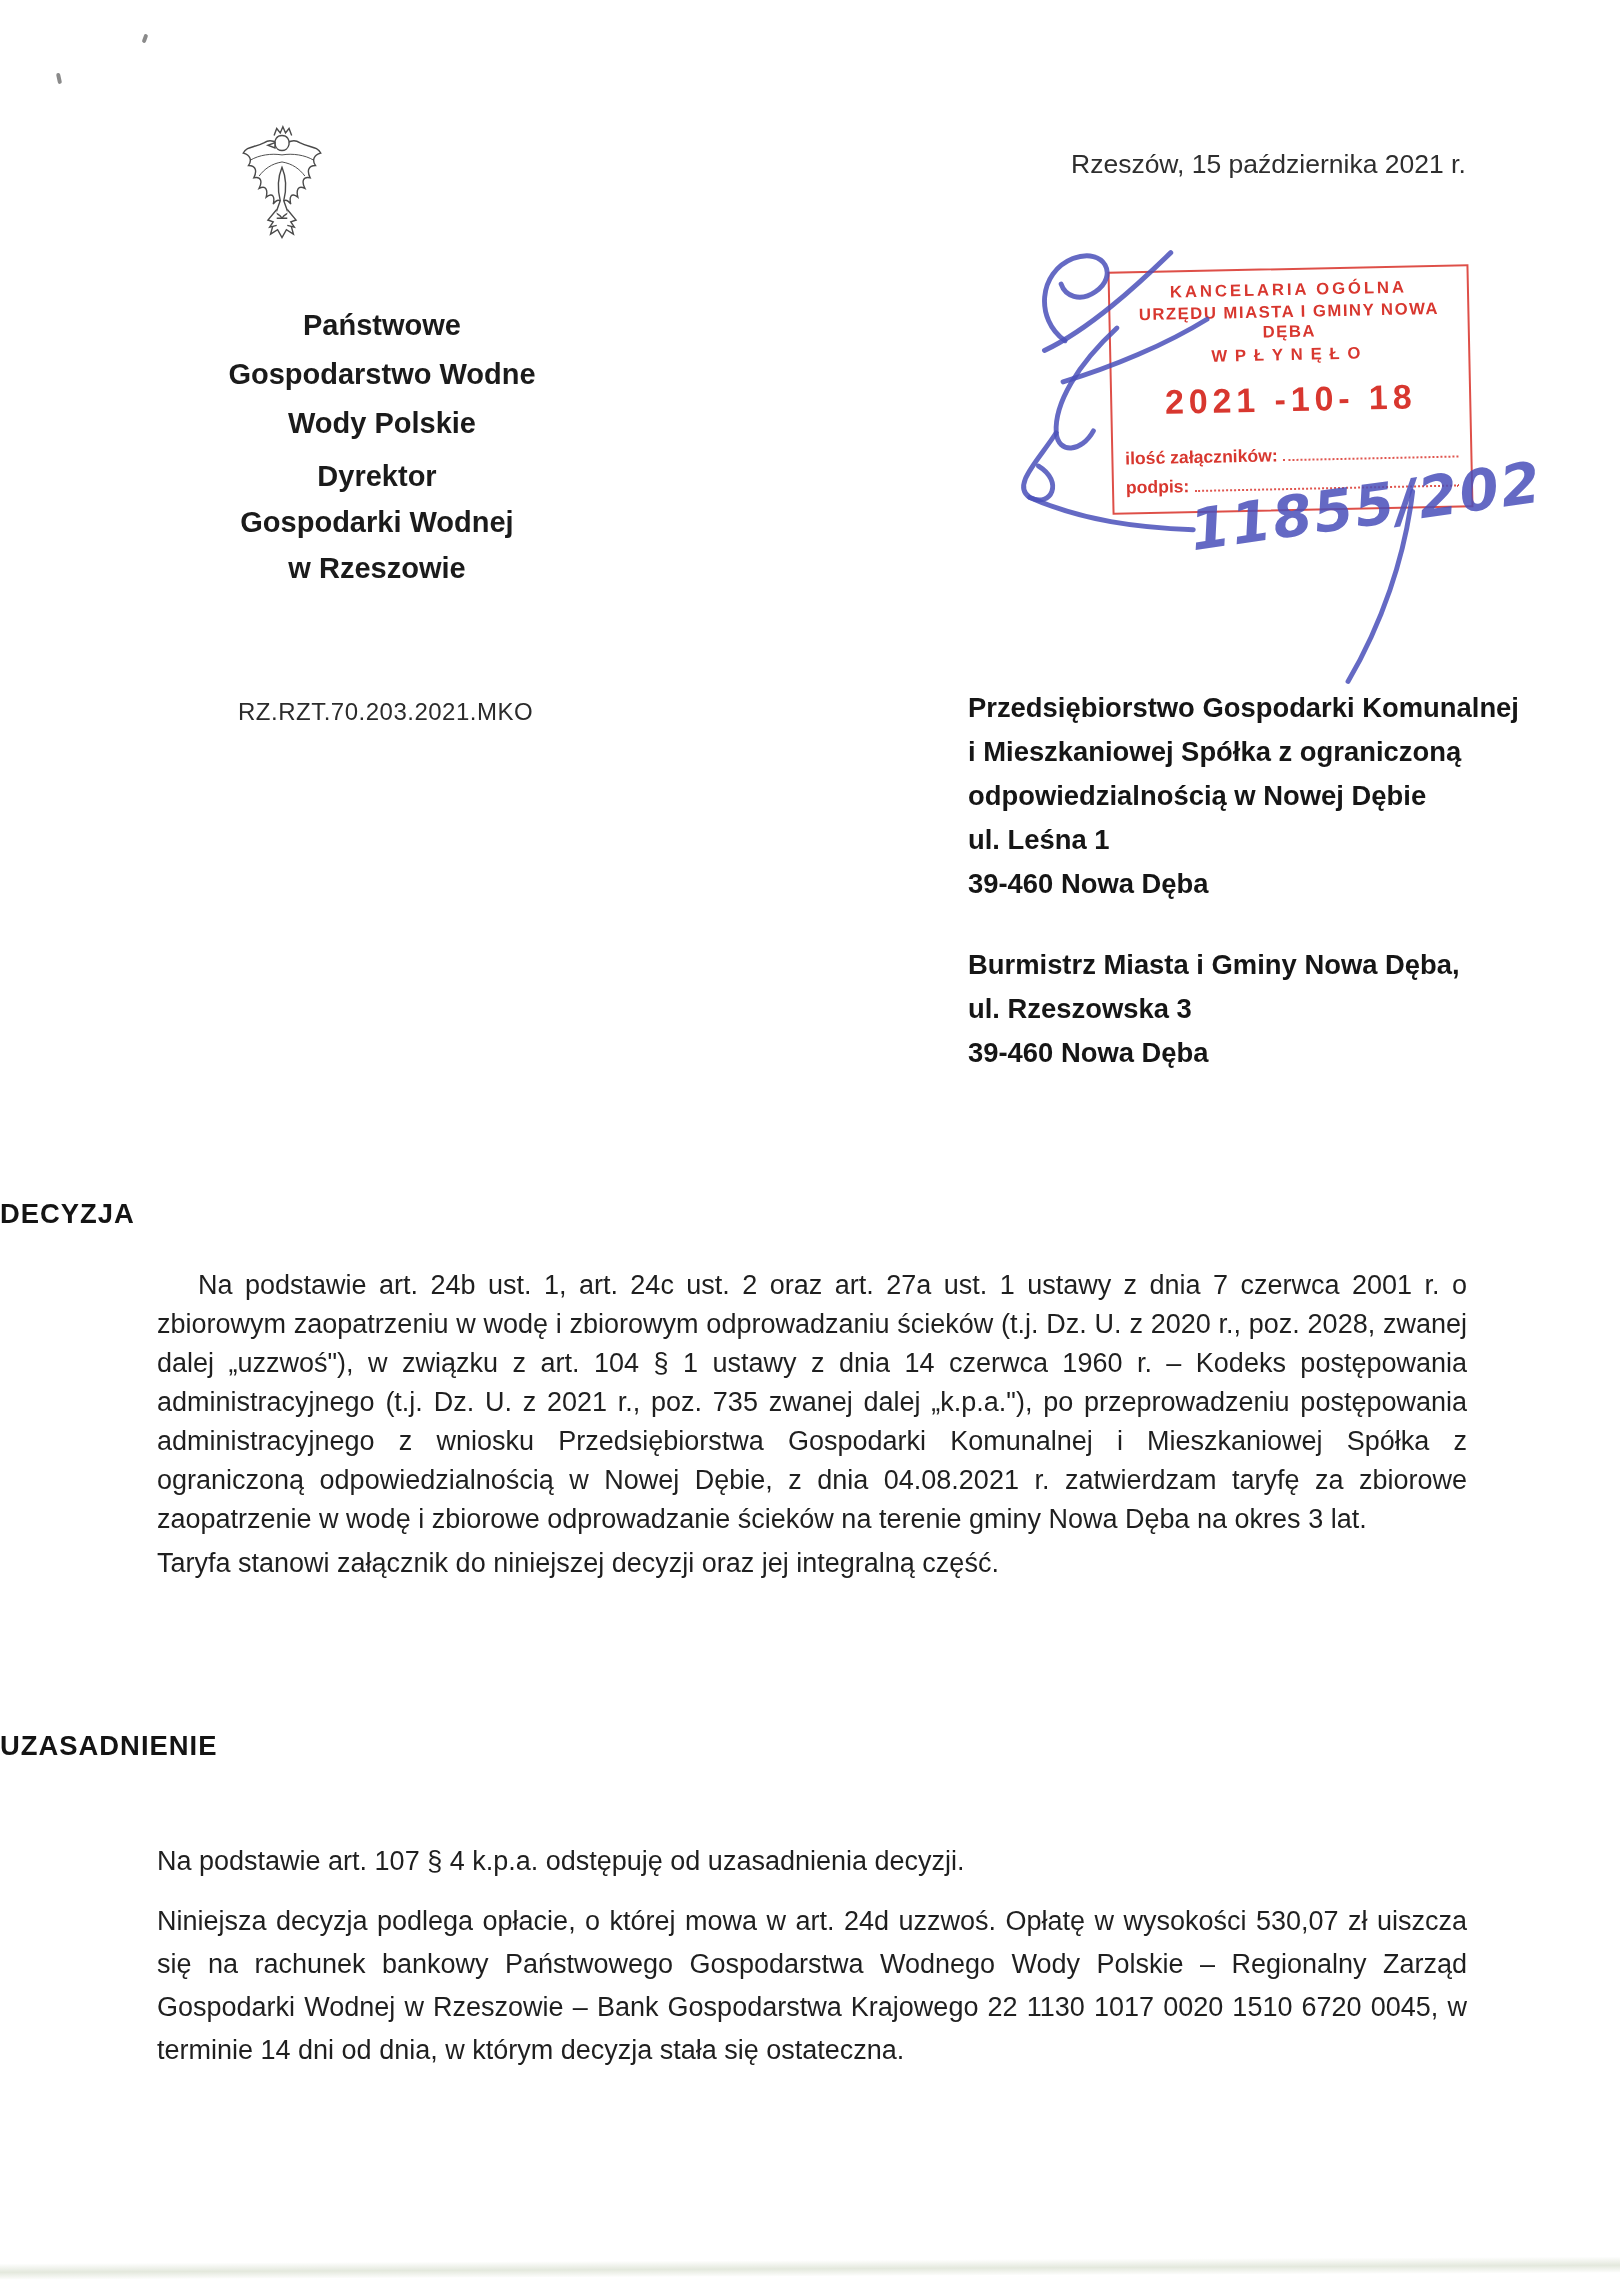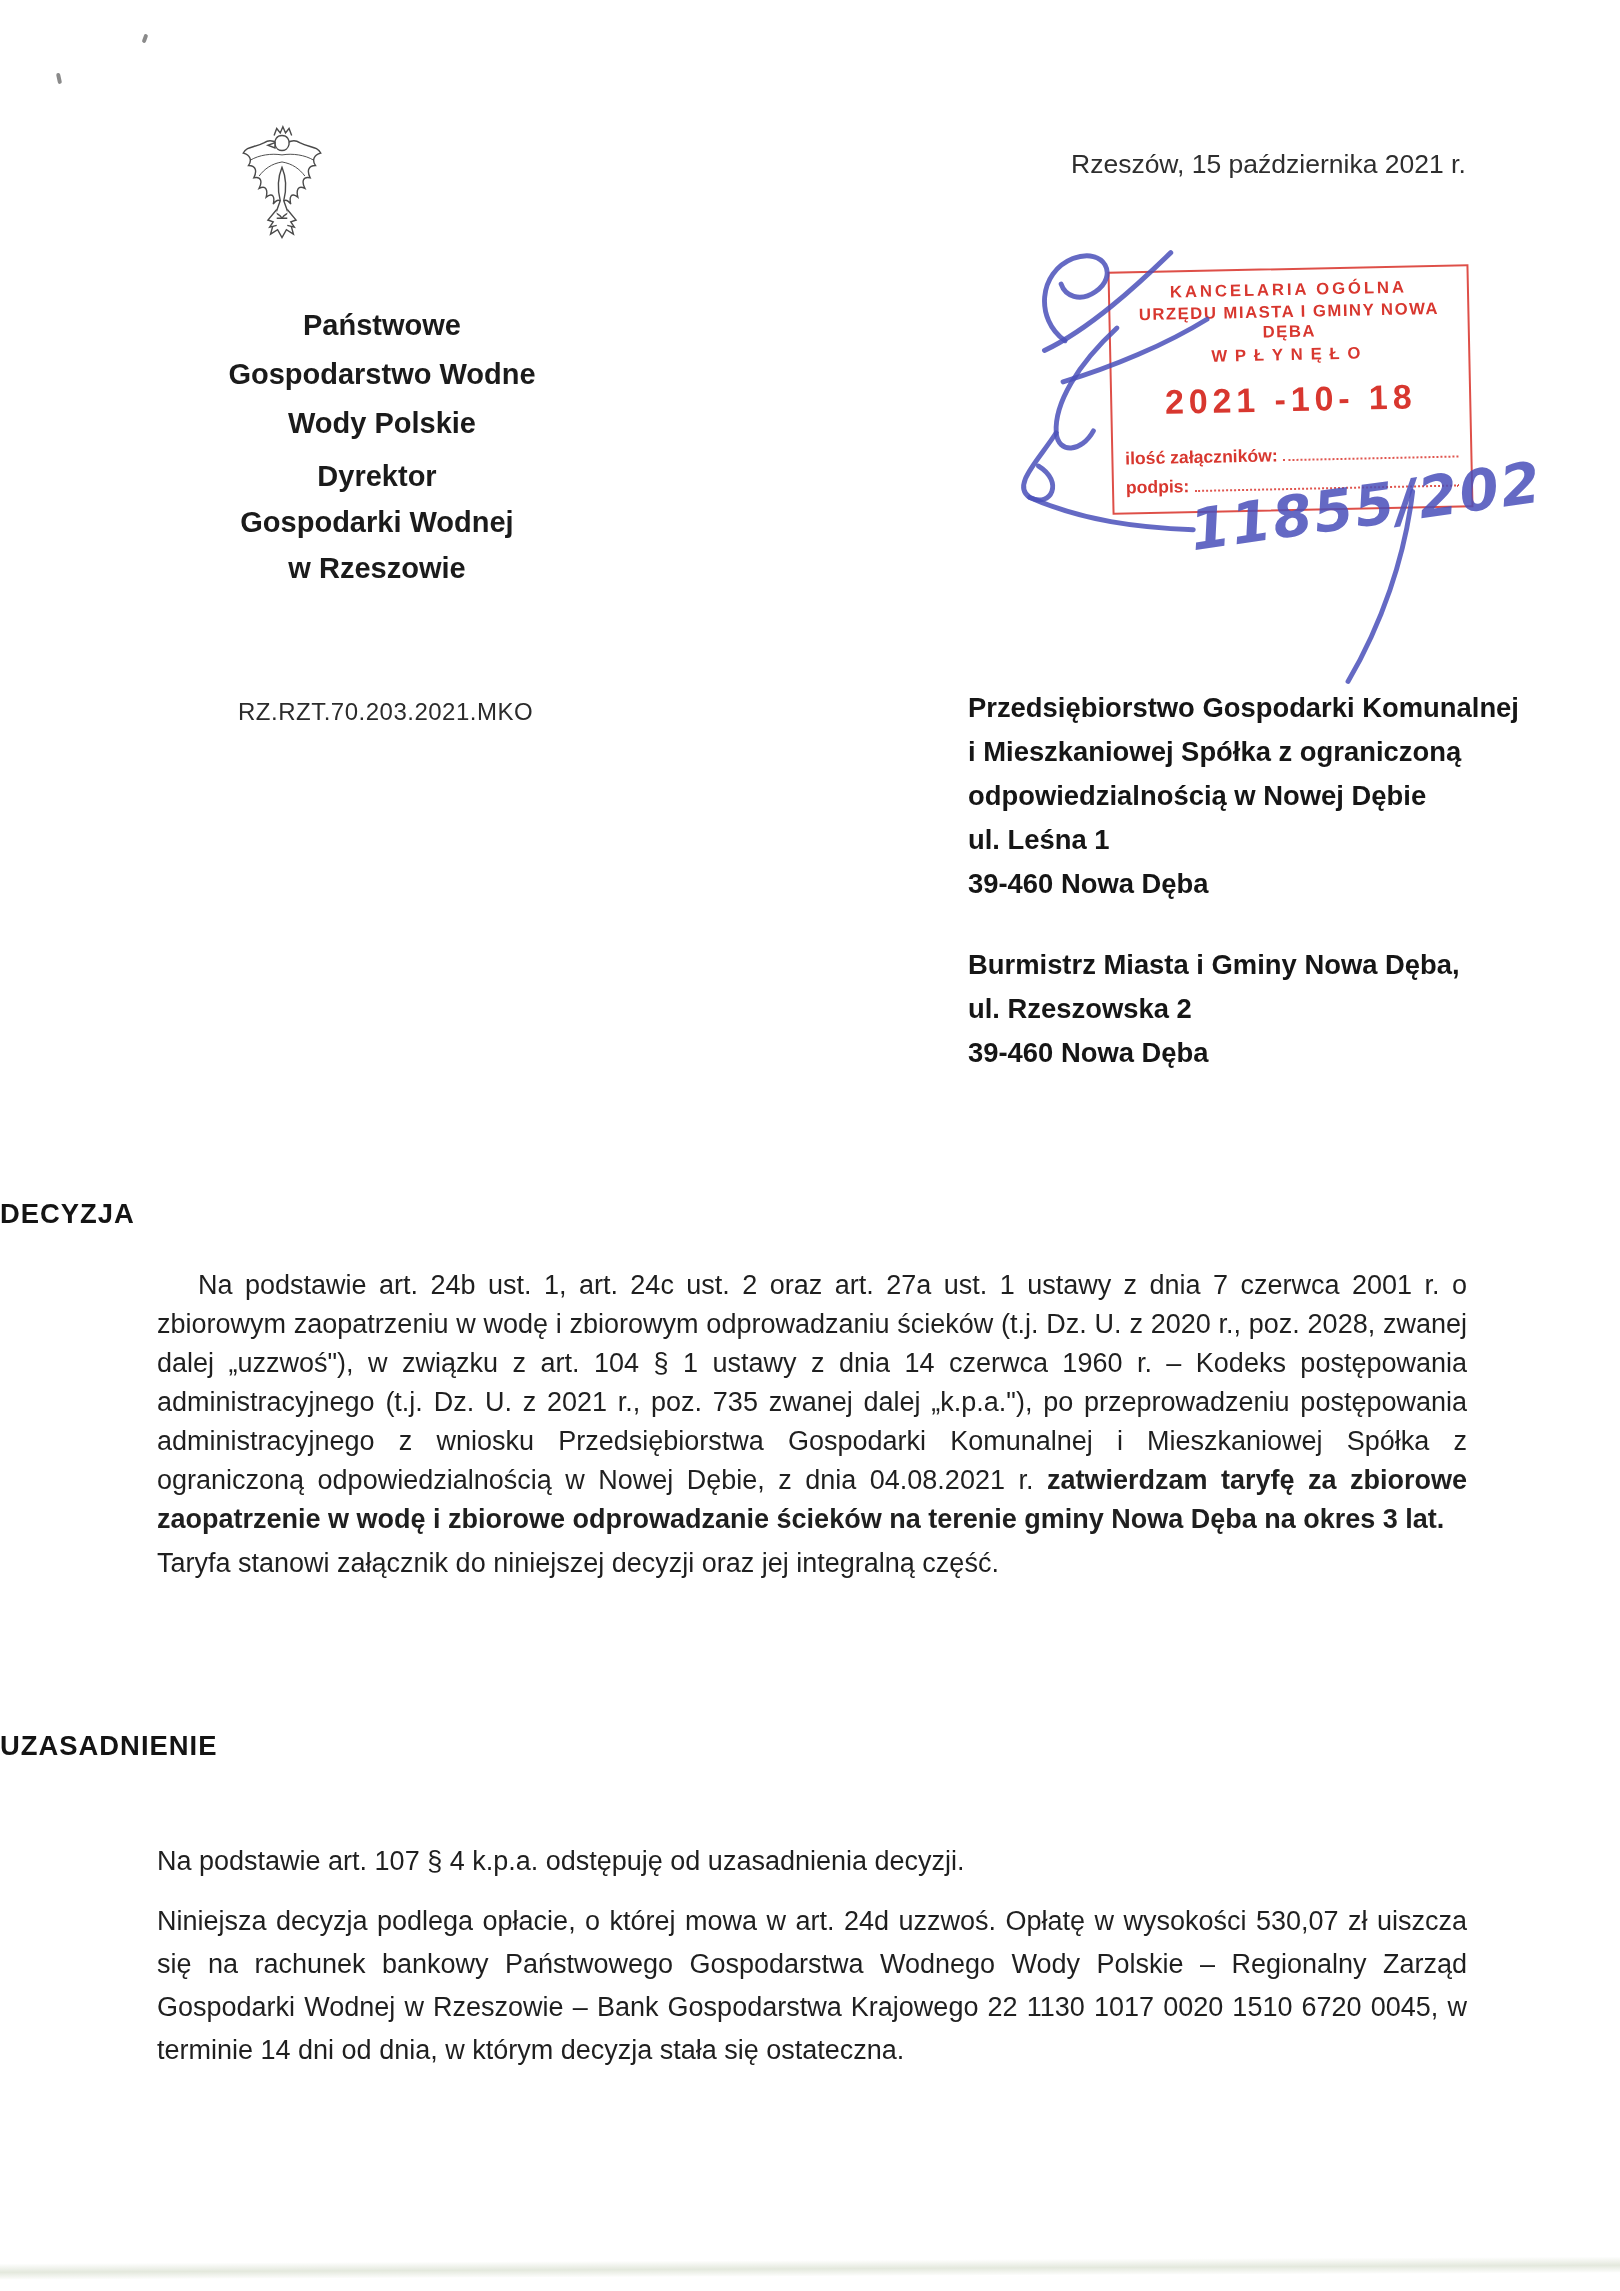--- a/index.html
+++ b/index.html
@@ -53,21 +53,21 @@
     font-style:italic;font-weight:bold;font-size:58px;letter-spacing:2px;}
 
   
   .heading{left:0;width:1620px;text-align:left;font-weight:bold;font-size:27.4px;
     letter-spacing:1px;color:#141414;}
   .h-decyzja{top:1198px;}
   .h-uzasadnienie{top:1730px;}
   .bodytext{font-size:27px;color:#1f1f1f;}
   .decision-block{left:157px;top:1266px;width:1310px;}
   .decision-p{line-height:39px;text-align:justify;text-indent:41px;}
-  .decision-p .b{font-weight:bold;margin-top:32px;}
+  .decision-p .b{font-weight:normal;margin-top:32px;}
   .decision-note{line-height:39px;margin-top:5px;}
   .just-p1{left:157px;top:1840px;width:1310px;line-height:43px;}
   .just-p2{left:157px;top:1900px;width:1310px;line-height:43px;text-align:justify;}
 
   
   .eagle{left:238px;top:125px;}
   .eagle path, .eagle polyline, .eagle circle{stroke:#4a4a4a;stroke-width:1.6;fill:#ffffff;}
   .eagle .feather{fill:none;stroke-width:1.1;}
 
   .scan-edge{left:0;top:2260px;width:1620px;height:15.7px;
@@ -150,21 +150,21 @@
 
   <div class="abs recipient company">
     <div>Przedsiębiorstwo Gospodarki Komunalnej</div>
     <div>i Mieszkaniowej Spółka z ograniczoną</div>
     <div>odpowiedzialnością w Nowej Dębie</div>
     <div>ul. Leśna 1</div>
     <div>39-460 Nowa Dęba</div>
   </div>
   <div class="abs recipient mayor">
     <div>Burmistrz Miasta i Gminy Nowa Dęba,</div>
-    <div>ul. Rzeszowska 2</div>
+    <div>ul. Rzeszowska 3</div>
     <div>39-460 Nowa Dęba</div>
   </div>
 
   <div class="abs heading h-decyzja">DECYZJA</div>
 
   <div class="abs bodytext decision-block">
     <div class="decision-p"><span>Na podstawie art. 24b ust. 1, art. 24c ust. 2 oraz art. 27a ust. 1 ustawy z dnia 7 czerwca 2001 r. o zbiorowym zaopatrzeniu w wodę i zbiorowym odprowadzaniu ścieków (t.j. Dz. U. z 2020 r., poz. 2028, zwanej dalej „uzzwoś"), w związku z art. 104 § 1 ustawy z dnia 14 czerwca 1960 r. – Kodeks postępowania administracyjnego (t.j. Dz. U. z 2021 r., poz. 735 zwanej dalej „k.p.a."), po przeprowadzeniu postępowania administracyjnego z wniosku Przedsiębiorstwa Gospodarki Komunalnej i Mieszkaniowej Spółka z ograniczoną odpowiedzialnością w Nowej Dębie, z dnia 04.08.2021 r. </span><span class="b">zatwierdzam taryfę za zbiorowe zaopatrzenie w wodę i zbiorowe odprowadzanie ścieków na terenie gminy Nowa Dęba na okres 3 lat.</span></div>
     <div class="decision-note">Taryfa stanowi załącznik do niniejszej decyzji oraz jej integralną część.</div>
   </div>
 

